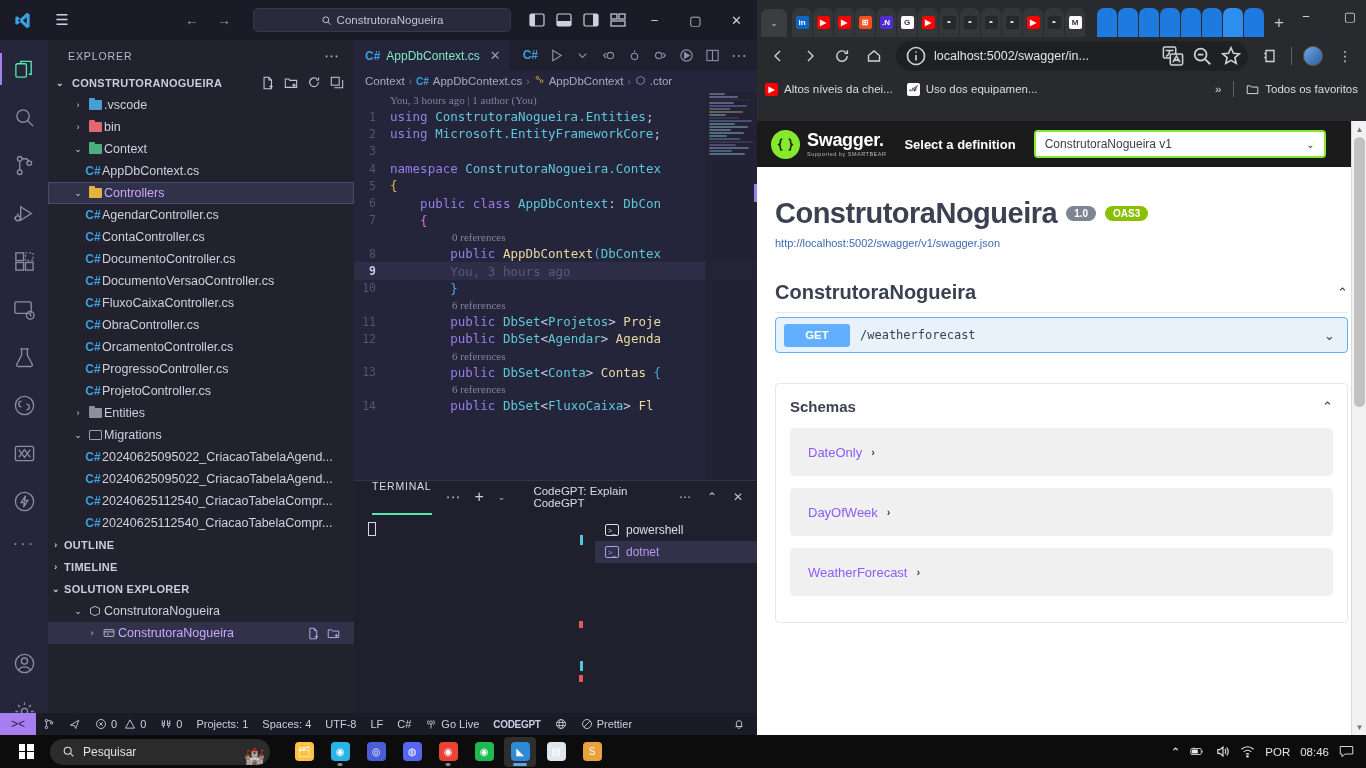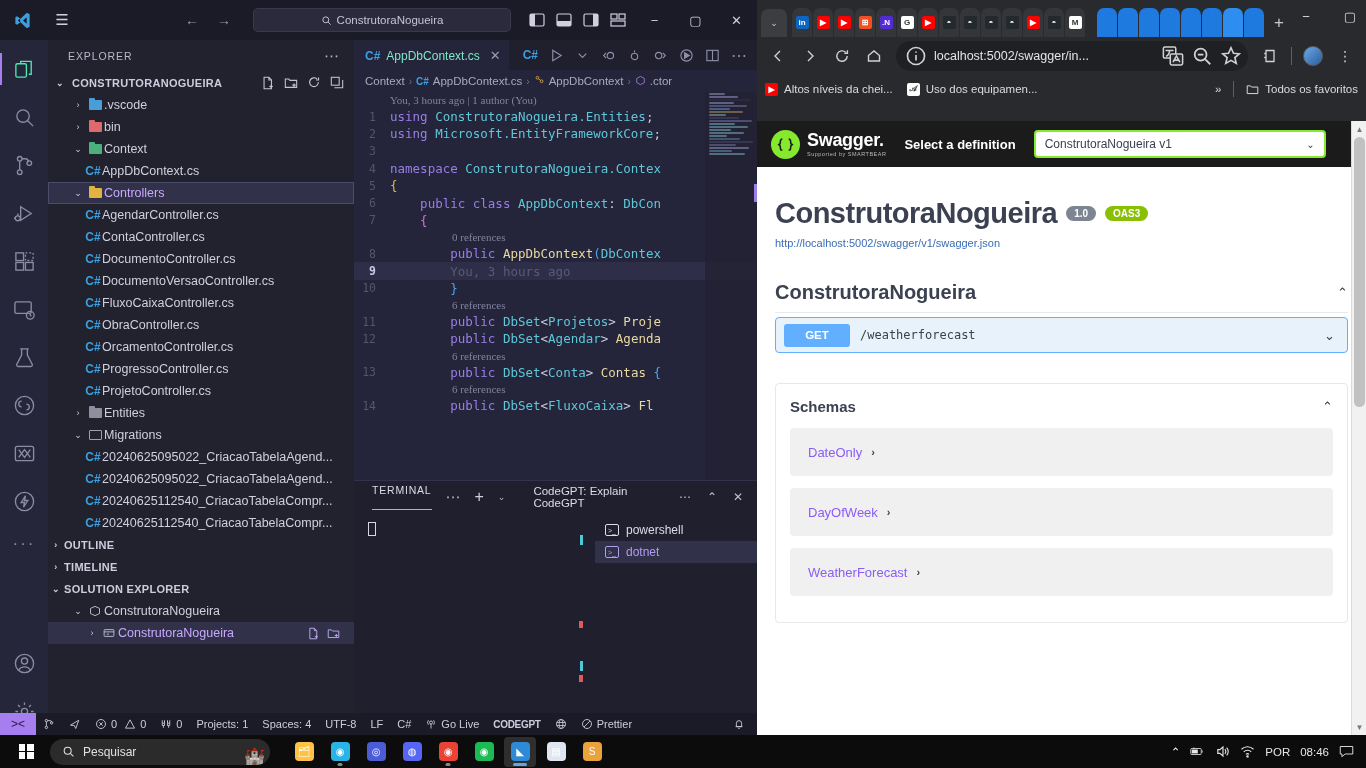--- a/index.html
+++ b/index.html
@@ -152,21 +152,21 @@
   .minimap {
     position: absolute; right: 0; top: 0; width: 52px; height: 100%;
     background: #222234; opacity: .85;
   }
   .mm-line { height:2px; margin: 1px 0 1px 4px; border-radius:1px;}
   .vscroll-mark { position:absolute; right: 4px; width: 3px; height:6px; }
 
   
   .panel { height: 255px; background: #1f1f2e; display: flex; flex-direction: column; border-top: 1px solid #32324a;}
   .panel-head { height: 32px; display: flex; align-items: center; padding-left: 18px; gap: 14px; }
-  .panel-tab { font-size: 10.5px; letter-spacing:.8px; color: #dcdcea; position: relative; padding-bottom:14px; cursor:pointer;}
+  .panel-tab { font-size: 10.5px; letter-spacing:.8px; color: #dcdcea; position: relative; padding-bottom:23px; cursor:pointer;}
   .panel-tab::after { content:''; position:absolute; left:0; right:0; bottom:0; height:1.5px; background:#4ee8b0;}
   .panel-head .dots { color:#b9b9cc; font-size:15px; cursor:pointer;}
   .panel-head .plus { color:#d0d0e0; font-size:16px; cursor:pointer;}
   .panel-head .chevd { color:#b9b9cc; font-size:9px; cursor:pointer;}
   .panel-title { font-size: 11.5px; color:#dcdcea; margin-left:14px; cursor:pointer;}
   .panel-head .right { margin-left:auto; display:flex; gap:16px; padding-right:14px; align-items:center;}
   .panel-head .right span { color:#c0c0d2; font-size:12px; cursor:pointer;}
   .panel-body { flex: 1; display: flex; min-height:0;}
   .term-out {
     flex: 1; padding: 8px 10px 0 14px; font-family: "DejaVu Sans Mono", monospace;

